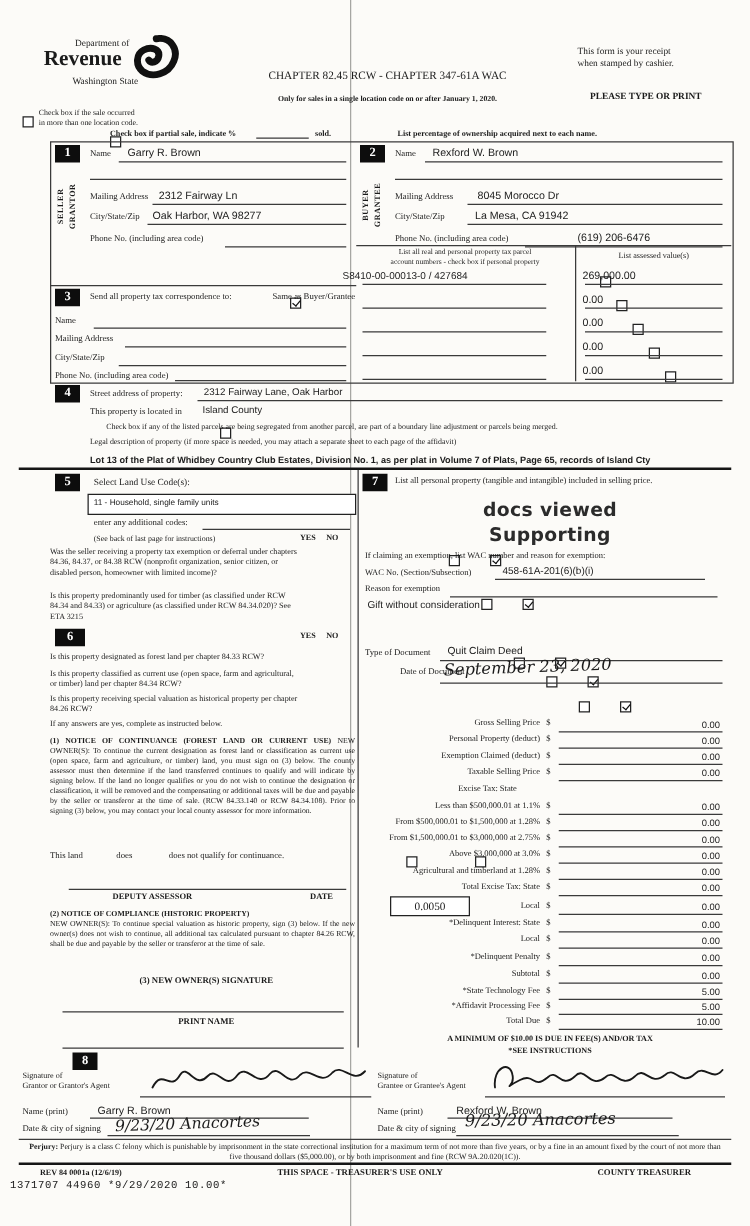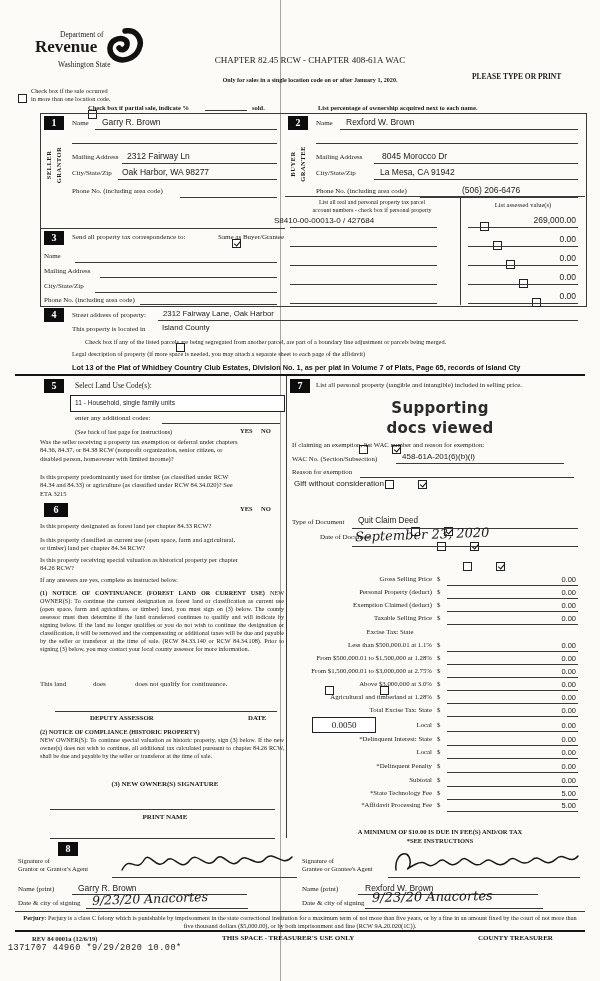--- a/index.html
+++ b/index.html
@@ -1,20 +1,20 @@
 <!DOCTYPE html>
 <html><head>
 <meta charset="utf-8">
 <style>
   html,body{margin:0;padding:0;background:#e9e9e7;}
   #page{position:relative;width:600px;height:981px;background:#fcfbf8;font-family:"Liberation Serif",serif;color:#1b1b1b;overflow:hidden;}
   .abs{position:absolute;}
   .b{font-weight:bold;}
   .c{text-align:center;}
-  .r{text-align:right;}
+  .r{}
   .pre{white-space:pre-line;}
   .lbl{font-size:7px;line-height:1.25;}
   .sm{font-size:6.3px;line-height:1.3;}
   .typed{font-family:"Liberation Sans",sans-serif;font-size:8.5px;}
   .mono{font-family:"Liberation Mono",monospace;}
   .hw{font-family:"DejaVu Serif",serif;font-style:italic;}
   .ul{border-bottom:1px solid #3a3a3a;}
   .hline{border-top:1px solid #3a3a3a;height:0;}
   .heavy{border-top:2px solid #151515;height:0;}
   .vline{border-left:1px solid #3a3a3a;width:0;}
@@ -42,22 +42,24 @@
   
   <div class="abs lbl" style="left:60px;top:30px;font-size:7.5px;">Department of</div>
   <div class="abs b" style="left:35px;top:37px;font-size:17px;">Revenue</div>
   <div class="abs" style="left:104px;top:28px;">
     <svg width="40" height="36" viewBox="0 0 40 36">
         <path d="M21 3 C33 1 39 12 35 21 C31 31 18 35 10 29 C4 24 5 15 11 12 C17 9 24 11 23 17 C22 22 17 23 15 20" fill="none" stroke="#111" stroke-width="5.5" stroke-linecap="round"></path>
       </svg>
   </div>
   <div class="abs lbl" style="left:58px;top:60px;font-size:7.5px;">Washington State</div>
 
-  <div class="abs c" style="left:150px;top:55px;width:320px;font-size:9px;">CHAPTER 82.45 RCW - CHAPTER 408-61A WAC</div>
+  <div class="abs c" style="left:150px;top:55px;width:320px;font-size:9px;">CHAPTER 82.45 RCW - CHAPTER 347-61A WAC</div>
   <div class="abs b c" style="left:150px;top:76px;width:320px;font-size:6.2px;">Only for sales in a single location code on or after January 1, 2020.</div>
+  <div class="abs pre" style="left:462px;top:36px;width:125px;font-size:7.5px;line-height:1.35;">This form is your receipt
+when stamped by cashier.</div>
   <div class="abs b" style="left:472px;top:72px;font-size:7.5px;">PLEASE TYPE OR PRINT</div>
 
   <span class="abs cb" style="left:18px;top:89px;"></span>
   <div class="abs sm pre" style="left:31px;top:87px;width:120px;">Check box if the sale occurred
 in more than one location code.</div>
   <span class="abs cb" style="left:75px;top:105px;"></span>
   <div class="abs b" style="left:88px;top:104px;font-size:6.5px;">Check box if partial sale, indicate %</div>
   <div class="abs ul" style="left:205px;top:110px;width:42px;"></div>
   <div class="abs b" style="left:252px;top:104px;font-size:6.5px;">sold.</div>
   <div class="abs b" style="left:318px;top:104px;font-size:6.5px;">List percentage of ownership acquired next to each name.</div>
@@ -97,21 +99,21 @@
   <div class="abs typed" style="left:346px;top:117px;">Rexford W. Brown</div>
   <div class="abs ul" style="left:340px;top:129px;width:238px;"></div>
   <div class="abs ul" style="left:316px;top:143px;width:262px;"></div>
   <div class="abs lbl" style="left:316px;top:153px;">Mailing Address</div>
   <div class="abs typed" style="left:382px;top:151px;">8045 Morocco Dr</div>
   <div class="abs ul" style="left:374px;top:163px;width:204px;"></div>
   <div class="abs lbl" style="left:316px;top:169px;">City/State/Zip</div>
   <div class="abs typed" style="left:380px;top:167px;">La Mesa, CA  91942</div>
   <div class="abs ul" style="left:374px;top:179px;width:204px;"></div>
   <div class="abs lbl" style="left:316px;top:187px;">Phone No. (including area code)</div>
-  <div class="abs typed" style="left:462px;top:185px;">(506) 206-6476</div>
+  <div class="abs typed" style="left:462px;top:185px;">(619) 206-6476</div>
   <div class="abs ul" style="left:420px;top:197px;width:158px;"></div>
 
   
   <div class="abs numbox" style="left:44px;top:231px;">3</div>
   <div class="abs lbl" style="left:72px;top:233px;">Send all property tax correspondence to:</div>
   <span class="abs cb on" style="left:206px;top:234px;"></span>
   <div class="abs lbl" style="left:218px;top:233px;">Same as Buyer/Grantee</div>
   <div class="abs lbl" style="left:44px;top:252px;">Name</div>
   <div class="abs ul" style="left:75px;top:262px;width:202px;"></div>
   <div class="abs lbl" style="left:44px;top:267px;">Mailing Address</div>
@@ -229,22 +231,22 @@
   <div class="abs b c" style="left:70px;top:780px;width:190px;font-size:7px;">(3) NEW OWNER(S) SIGNATURE</div>
   <div class="abs hline" style="left:50px;top:809px;width:225px;"></div>
   <div class="abs b c" style="left:70px;top:813px;width:190px;font-size:7px;">PRINT NAME</div>
   <div class="abs hline" style="left:50px;top:838px;width:225px;"></div>
 
   
   <div class="abs numbox" style="left:290px;top:379px;">7</div>
   <div class="abs sm" style="left:316px;top:381px;width:266px;font-size:6.8px;">List all personal property (tangible and intangible) included in selling price.</div>
 
   <div class="abs stamp c" style="left:350px;top:398px;width:180px;">
+    <div>docs viewed</div>
     <div>Supporting</div>
-    <div>docs viewed</div>
   </div>
 
   <div class="abs sm" style="left:292px;top:441px;width:280px;font-size:6.8px;">If claiming an exemption, list WAC number and reason for exemption:</div>
   <div class="abs sm" style="left:292px;top:455px;font-size:6.8px;">WAC No. (Section/Subsection)</div>
   <div class="abs typed" style="left:402px;top:452px;font-size:8px;">458-61A-201(6)(b)(i)</div>
   <div class="abs ul" style="left:396px;top:463px;width:168px;"></div>
   <div class="abs sm" style="left:292px;top:468px;font-size:6.8px;">Reason for exemption</div>
   <div class="abs ul" style="left:360px;top:477px;width:214px;"></div>
   <div class="abs typed" style="left:294px;top:479px;font-size:8px;">Gift without consideration</div>
 
@@ -356,20 +358,26 @@
       <span class="dollar">$</span>
       <span class="mline"></span>
       <span class="mval">5.00</span>
     </div>
   <div class="abs mrow" style="left:0;top:801px;width:600px;">
       <span class="mlabel">*Affidavit Processing Fee</span>
       <span class="dollar">$</span>
       <span class="mline"></span>
       <span class="mval">5.00</span>
     </div>
+  <div class="abs mrow" style="left:0;top:813px;width:600px;">
+      <span class="mlabel">Total Due</span>
+      <span class="dollar">$</span>
+      <span class="mline"></span>
+      <span class="mval">10.00</span>
+    </div>
 
   <div class="abs b c" style="left:300px;top:828px;width:280px;font-size:6.5px;">A MINIMUM OF $10.00 IS DUE IN FEE(S) AND/OR TAX</div>
   <div class="abs b c" style="left:300px;top:837px;width:280px;font-size:6.5px;">*SEE INSTRUCTIONS</div>
 
   
   <div class="abs numbox" style="left:58px;top:842px;">8</div>
 
   <div class="abs sm pre" style="left:18px;top:857px;width:100px;font-size:6.5px;">Signature of
 Grantor or Grantor's Agent</div>
   <div class="abs" style="left:118px;top:848px;">

